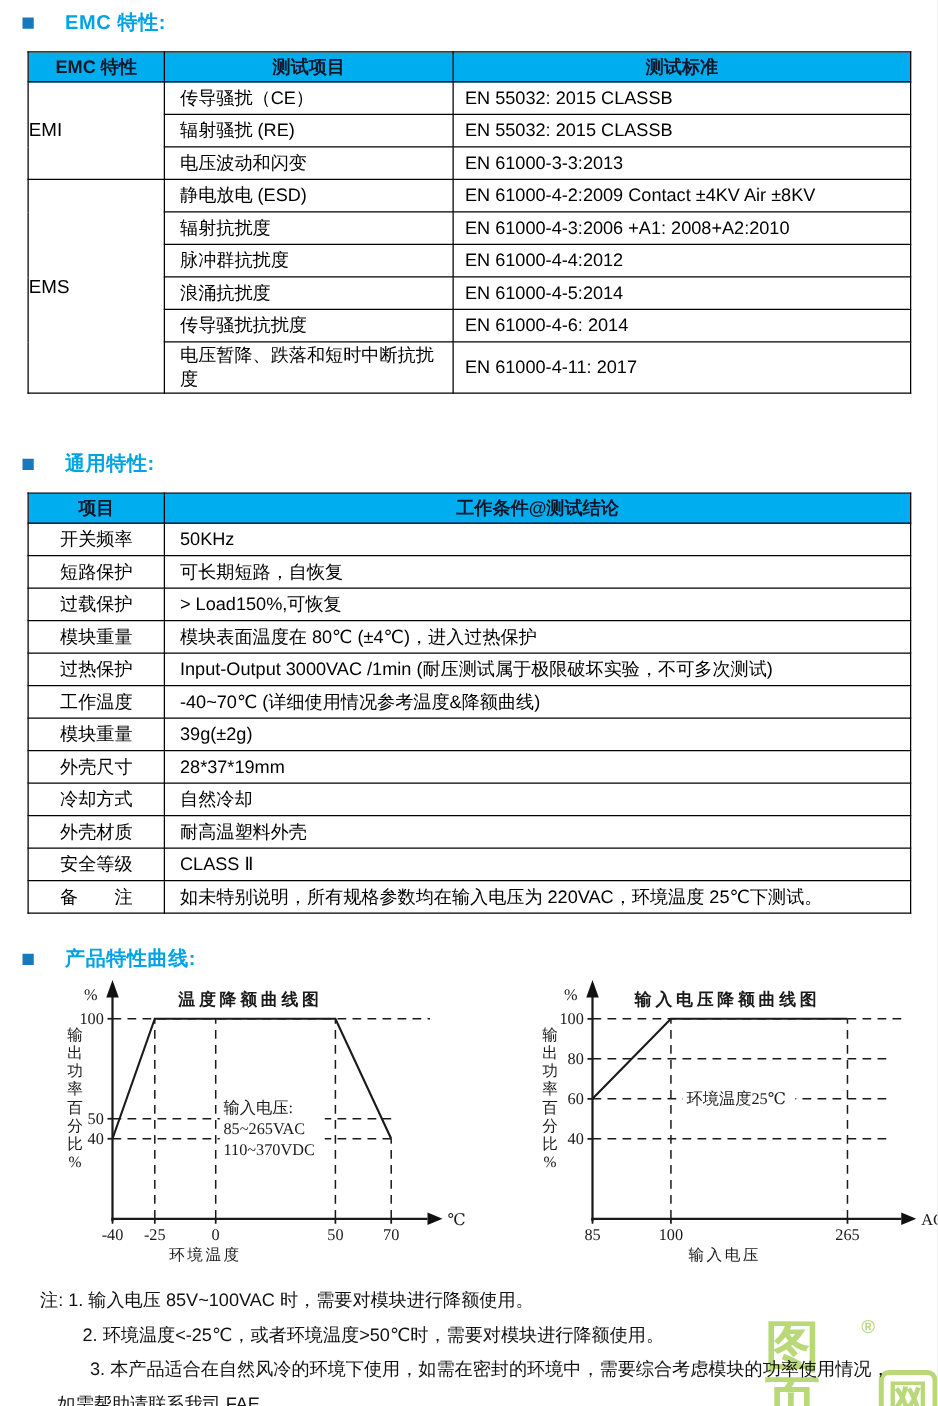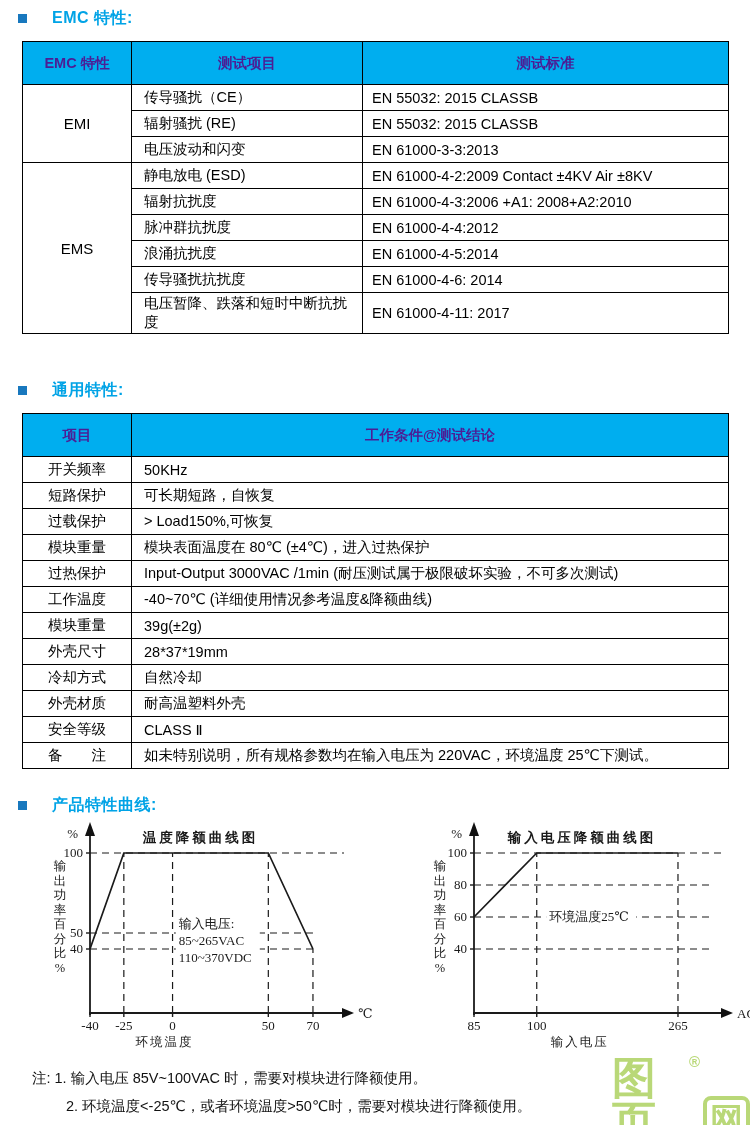--- a/index.html
+++ b/index.html
@@ -14,23 +14,23 @@
   
   .sec-heading { display:flex; align-items:center; margin:0 0 12px -4px; }
   .sec-bullet { width:9px; height:9px; background:#1878be; display:inline-block; flex:0 0 auto; }
   .sec-label { color:#00a3e6; font-size:16px; font-weight:bold; margin-left:25px; letter-spacing:0.5px; }
   .sec2 { margin-top:46px; }
   .sec3 { margin-top:26px; margin-bottom:2px; }
 
   
   .spec-table { border-collapse:collapse; width:706px; table-layout:fixed; }
   .spec-table th, .spec-table td { border:1.5px solid #000; font-size:14.5px; vertical-align:middle; }
-  .spec-table th { background:#00aeef; font-weight:600; height:43px; color:#4c1d95; }
+  .spec-table th { background:#00aeef; font-weight:600; height:24px; color:#0f172a; }
   .spec-table td { height:26px; padding:1px 8px; }
-  td.group-cell { text-align:center; padding:0; font-size:15px; }
+  td.group-cell { text-align:left; padding:0; font-size:15px; }
   td.item-cell  { text-align:left; padding-left:12px; }
   td.standard-cell { text-align:left; padding-left:9px; }
   td.key-cell { text-align:center; padding:1px 4px; }
   td.val-cell { text-align:left; padding-left:12px; }
 
   
   .charts-row { display:flex; padding-left:10px; gap:38px; margin-top:0; }
   .chart-box { position:relative; }
   svg text { user-select:none; }
   .axis  { stroke:#1a1a1a; stroke-width:1.8; }

